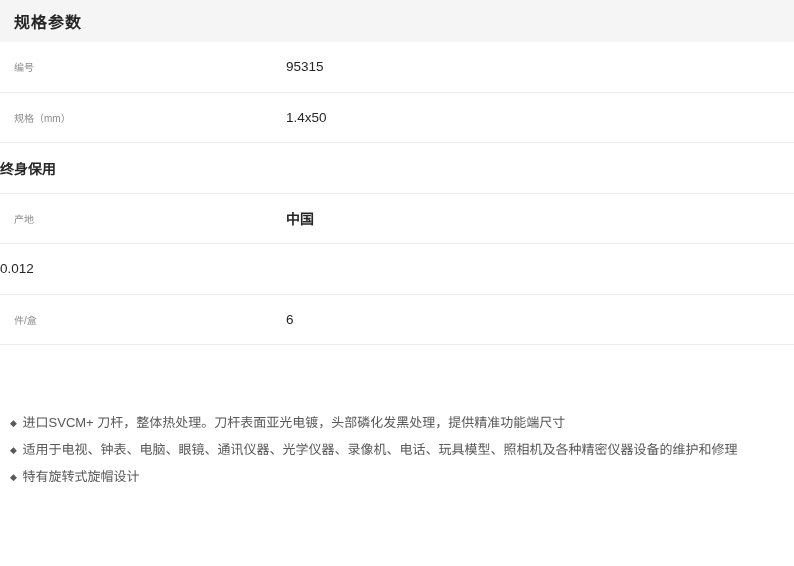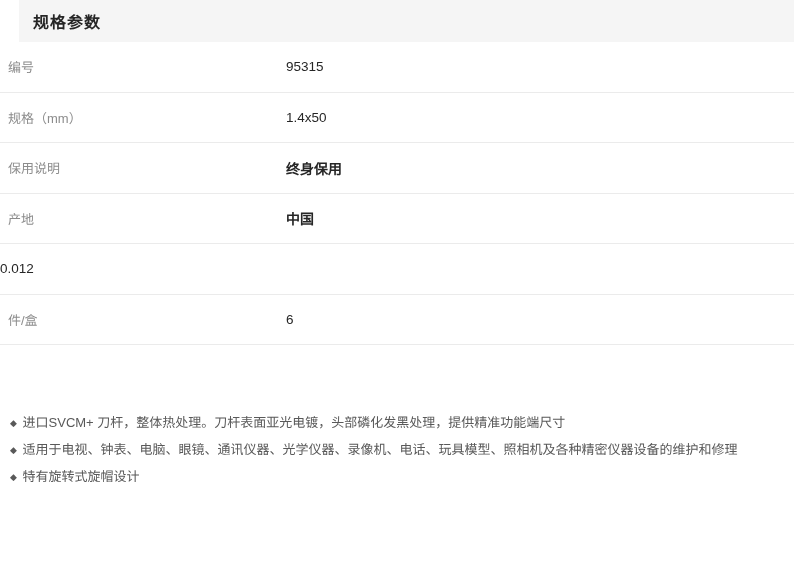--- a/index.html
+++ b/index.html
@@ -19,40 +19,40 @@
     background:#ffffff;
     overflow:hidden;
     position:relative;
   }
   .section-header{
     background:var(--band-bg);
     display:flex;
     align-items:center;
     padding:0 14px;
   }
-  .section-header.specs{height:42px;margin-left:19px;}
+  .section-header.specs{height:42px;}
   .section-header.intro{height:53px;}
   .section-title{
     margin:0;
     font-size:16px;
     font-weight:bold;
     color:var(--title-text);
     letter-spacing:1px;
   }
   .spec-table{width:100%;}
   .spec-row{
     height:50.5px;
     display:flex;
     align-items:center;
     border-bottom:1px solid var(--divider);
   }
   .spec-label{
     width:286px;
-    padding-left:8px;
-    font-size:13px;
+    padding-left:14px;
+    font-size:10px;
     color:var(--label-text);
     flex:0 0 286px;
   }
   .spec-value{
     font-size:13.5px;
     color:var(--value-text);
   }
   .spec-value.bold{
     font-weight:bold;
     font-size:14px;
@@ -90,21 +90,20 @@
     <div class="spec-label">编号</div>
     <div class="spec-value">95315</div>
   </div>
 
   <div class="spec-row">
     <div class="spec-label">规格（mm）</div>
     <div class="spec-value">1.4x50</div>
   </div>
 
   <div class="spec-row">
-    <div class="spec-label">保用说明</div>
     <div class="spec-value bold">终身保用</div>
   </div>
 
   <div class="spec-row">
     <div class="spec-label">产地</div>
     <div class="spec-value bold">中国</div>
   </div>
 
   <div class="spec-row">
     <div class="spec-value">0.012</div>

